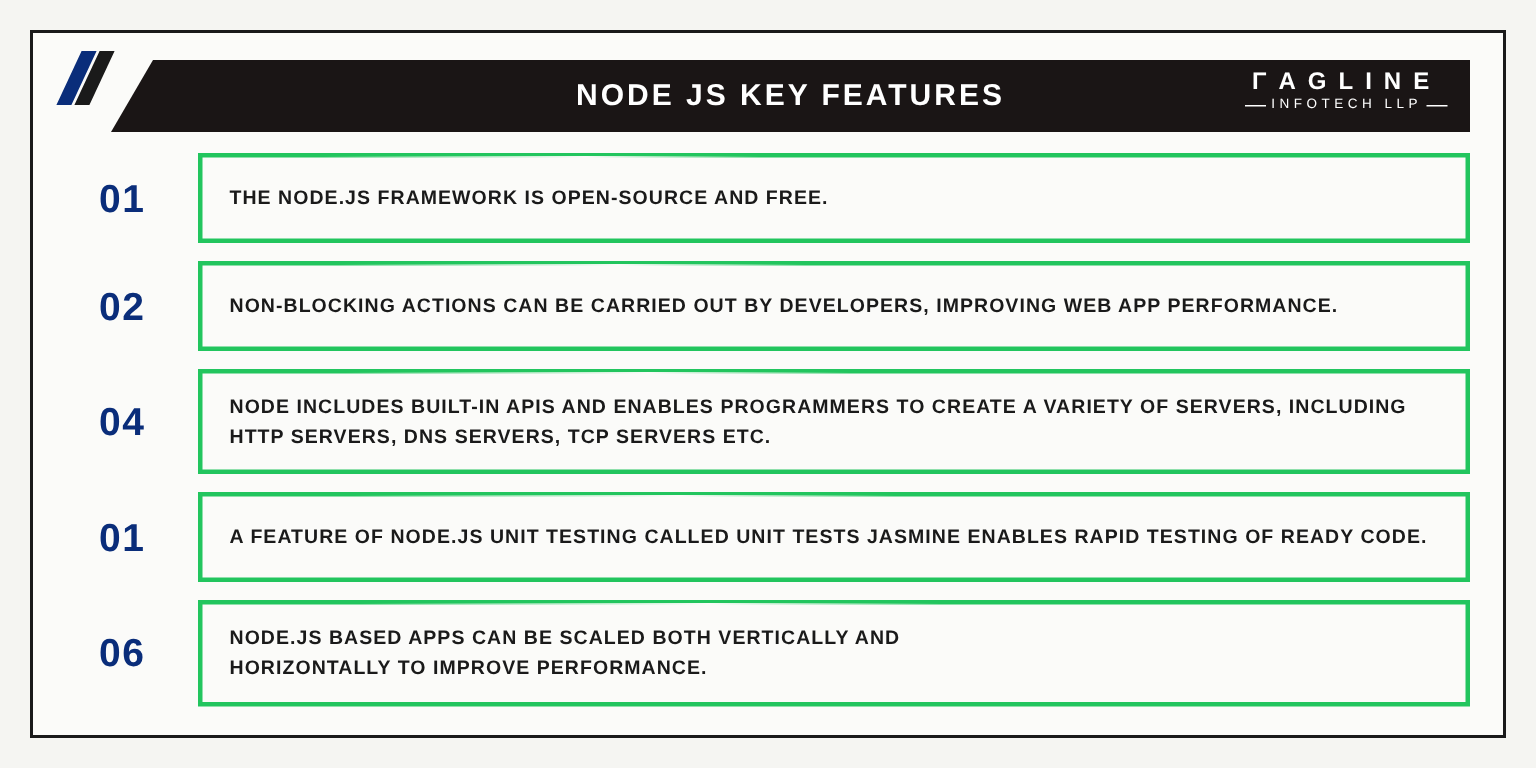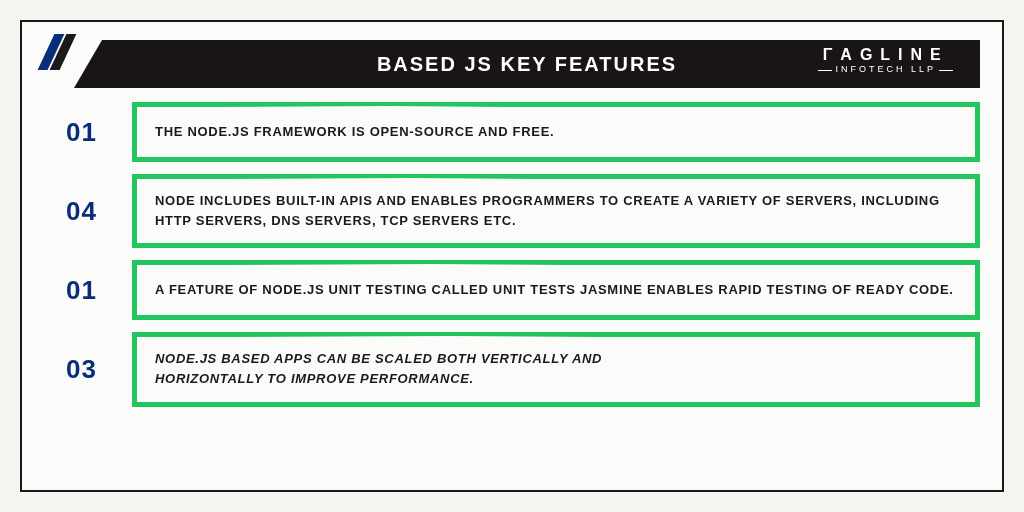--- a/index.html
+++ b/index.html
@@ -54,21 +54,21 @@
     clip-path: polygon(28px 0, 100% 0, 100% 100%, 0 100%);
   }
   .title-text {
     color: #fff;
     font-weight: 700;
     letter-spacing: 2px;
     font-size: 20px;
   }
   .brand {
     position: absolute;
-    right: 24px;
+    right: 12px;
     top: 6px;
     color: #fff;
     text-align: center;
     line-height: 1.15;
   }
   .brand-top {
     font-size: 16px;
     letter-spacing: 8px;
     font-weight: 600;
   }
@@ -101,21 +101,21 @@
     align-items: center;
     justify-content: flex-start;
     font-size: 26px;
     font-weight: 800;
     color: #0a2d7a;
     letter-spacing: 1px;
     padding-left: 8px;
   }
   .box {
     flex: 1;
-    border: 5px solid #22c55e;
+    border: 3px solid #22c55e;
     display: flex;
     align-items: center;
     padding: 12px 18px;
     position: relative;
     background: #fbfbf9;
   }
   
   .box::before {
     content: "";
     position: absolute;
@@ -144,53 +144,59 @@
 <body>
 
 <div class="frame">
 
   <div class="header-row">
     <div class="accent-slashes">
       <span></span>
         <span></span>
     </div>
     <div class="title-bar">
-      <div class="title-text">BASED JS KEY FEATURES</div>
+      <div class="title-text">NODE JS KEY FEATURES</div>
       <div class="brand">
         <div class="brand-top">ΓAGLINE</div>
         <div class="brand-sub"><span class="brand-line"></span><span>INFOTECH LLP</span><span class="brand-line"></span></div>
       </div>
     </div>
   </div>
 
   <div class="items">
 
     <div class="item">
       <div class="num">01</div>
       <div class="box">
         <div class="box-text">THE NODE.JS FRAMEWORK IS OPEN-SOURCE AND FREE.</div>
       </div>
     </div>
 
+    <div class="item">
+      <div class="num">02</div>
+      <div class="box">
+        <div class="box-text">NON-BLOCKING ACTIONS CAN BE CARRIED OUT BY DEVELOPERS, IMPROVING WEB APP PERFORMANCE.</div>
+      </div>
+    </div>
 
     <div class="item">
       <div class="num">04</div>
       <div class="box">
         <div class="box-text">NODE INCLUDES BUILT-IN APIS AND ENABLES PROGRAMMERS TO CREATE A VARIETY OF SERVERS, INCLUDING HTTP SERVERS, DNS SERVERS, TCP SERVERS ETC.</div>
       </div>
     </div>
 
     <div class="item">
       <div class="num">01</div>
       <div class="box">
         <div class="box-text">A FEATURE OF NODE.JS UNIT TESTING CALLED UNIT TESTS JASMINE ENABLES RAPID TESTING OF READY CODE.</div>
       </div>
     </div>
 
     <div class="item">
-      <div class="num">03</div>
-      <div class="box">
-        <div class="box-text" style="max-width:520px;font-style:italic;">NODE.JS BASED APPS CAN BE SCALED BOTH VERTICALLY AND HORIZONTALLY TO IMPROVE PERFORMANCE.</div>
+      <div class="num">06</div>
+      <div class="box">
+        <div class="box-text" style="max-width:520px;">NODE.JS BASED APPS CAN BE SCALED BOTH VERTICALLY AND HORIZONTALLY TO IMPROVE PERFORMANCE.</div>
       </div>
     </div>
 
   </div>
 </div>
 
 </body></html>

